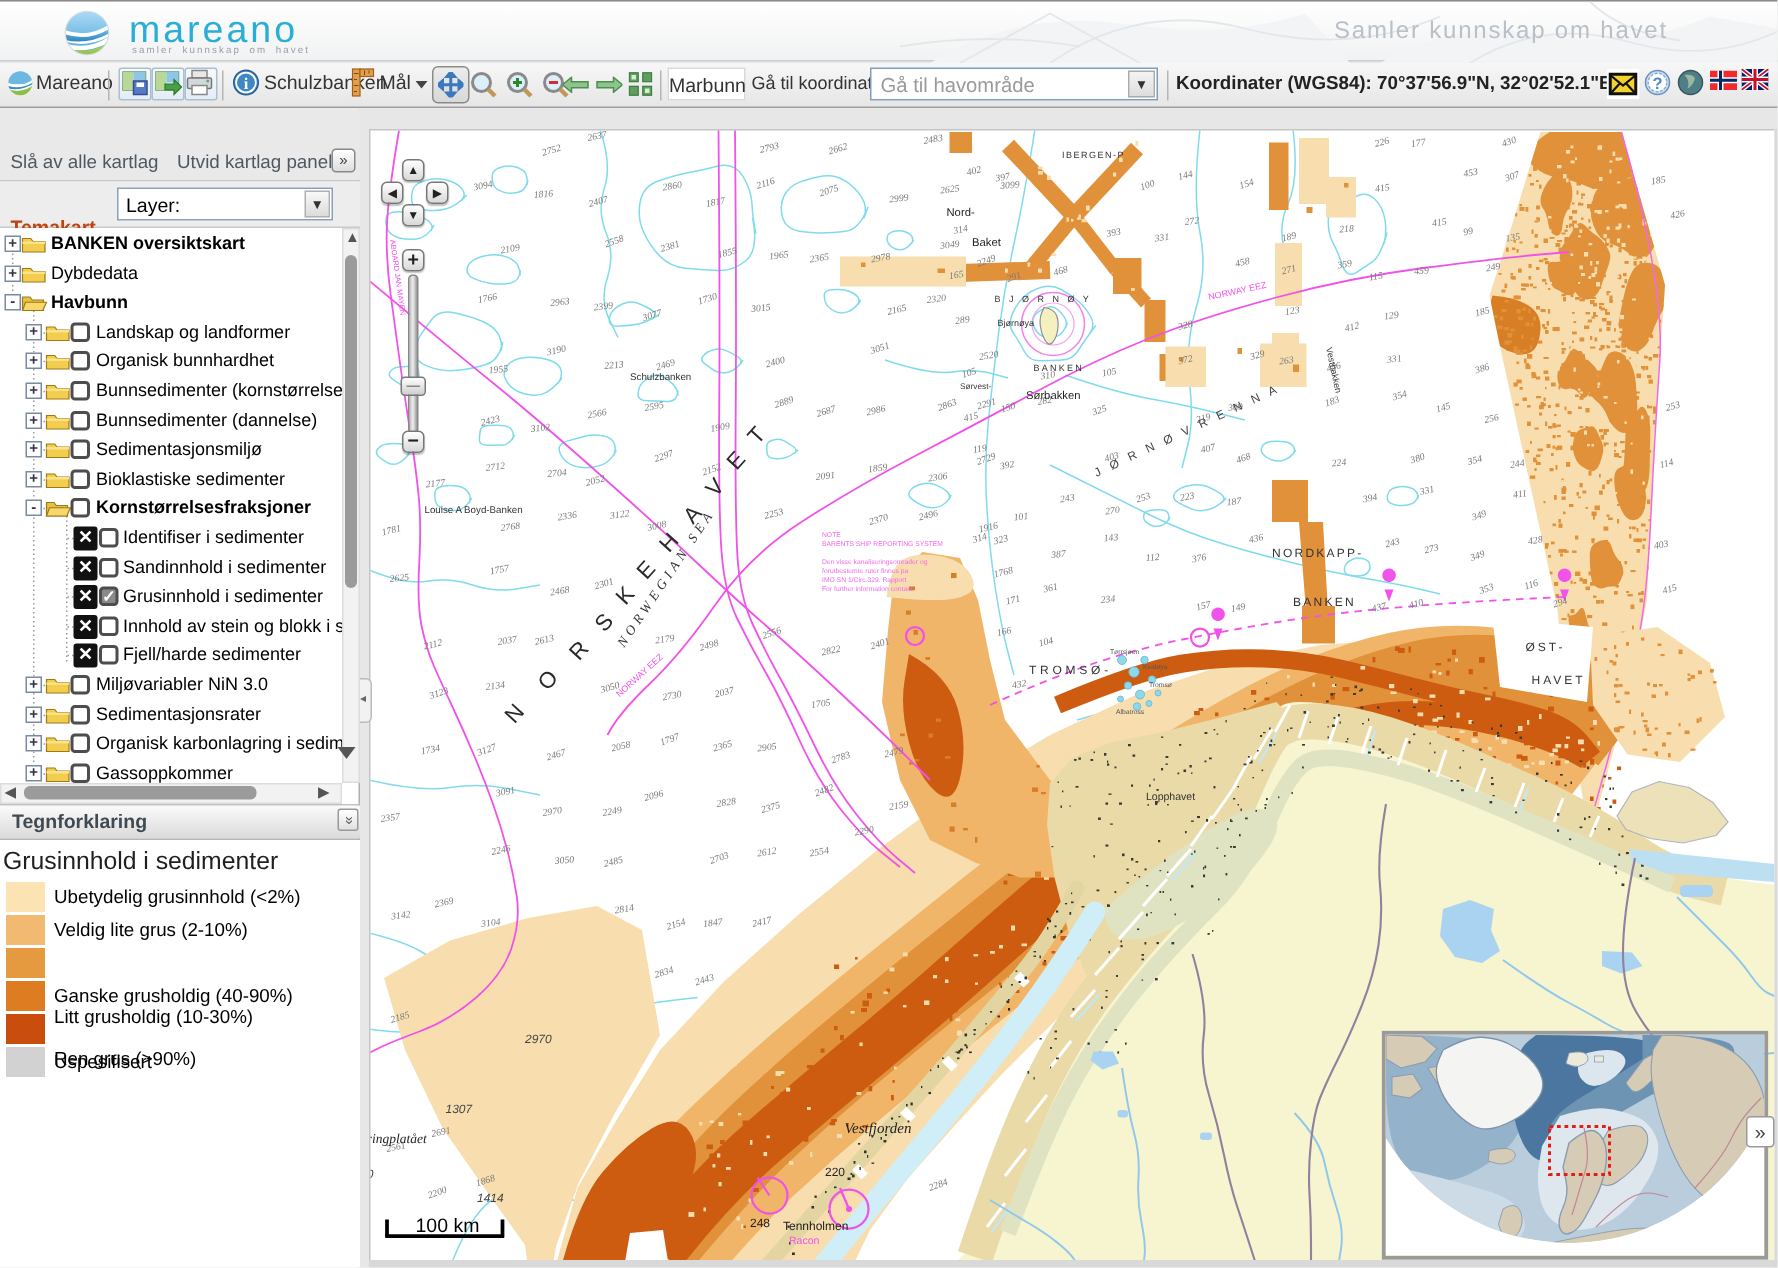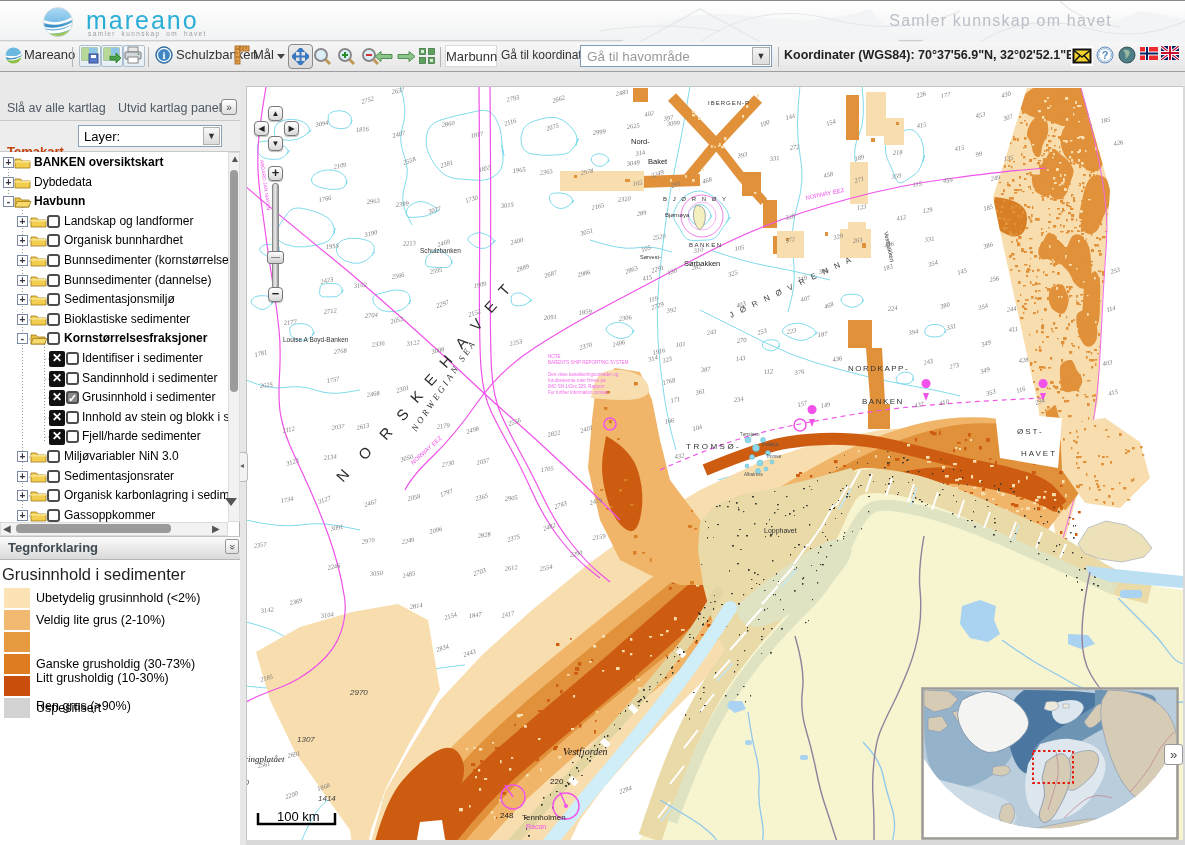--- a/index.html
+++ b/index.html
@@ -2663,19 +2663,19 @@
     </div>
 <div id="legend" class="abs"></div>
 <div class="abs" style="left:2px;top:565px;font-size:16.5px;color:#1f1f1f">Grusinnhold i sedimenter</div>
 <div class="sw abs" style="top:588px;background:#fce3b4"></div>
 <div class="swl abs" style="top:591px">Ubetydelig grusinnhold (&lt;2%)</div>
 <div class="sw abs" style="top:610px;background:#f2ba70"></div>
 <div class="swl abs" style="top:613px">Veldig lite grus (2-10%)</div>
 <div class="sw abs" style="top:632px;background:#e59a40"></div>
 <div class="swl abs" style="top:671px">Litt grusholdig (10-30%)</div>
 <div class="sw abs" style="top:654px;background:#dd7c20"></div>
-<div class="swl abs" style="top:657px">Ganske grusholdig (30-73%)</div>
+<div class="swl abs" style="top:657px">Ganske grusholdig (40-90%)</div>
 <div class="sw abs" style="top:676px;background:#c94d0c"></div>
 <div class="swl abs" style="top:699px">Ren grus (&gt;90%)</div>
 <div class="sw abs" style="top:698px;background:#d2d2d2"></div>
 <div class="swl abs" style="top:701px">Uspesifisert</div>
 <div id="collapse" class="abs"></div>
 <div id="insetbtn" class="abs">»</div>
 </div>
 </body></html>

